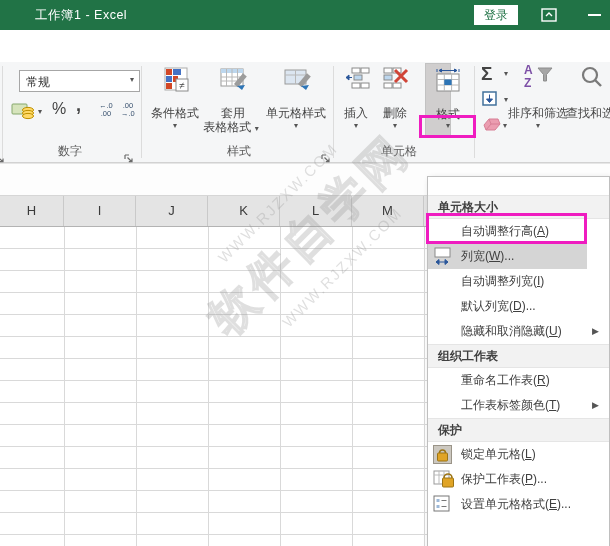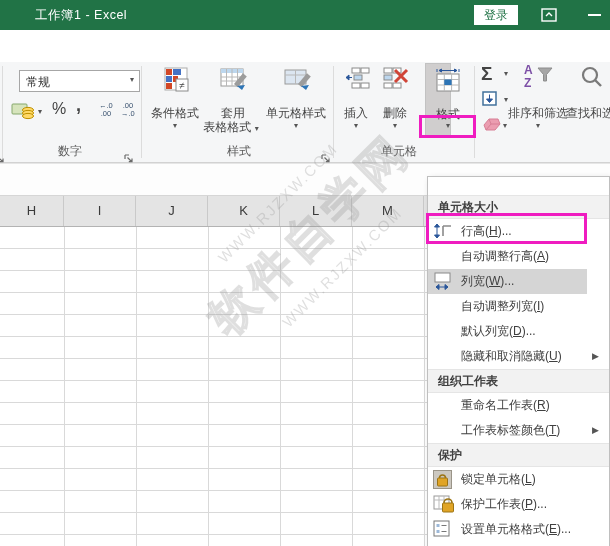--- a/index.html
+++ b/index.html
@@ -251,24 +251,20 @@
     </div>
 
   <div class="watermark">
     <div class="wm-url">WWW.RJZXW.COM</div>
     <div class="wm-name">软件自学网</div>
     <div class="wm-url">WWW.RJZXW.COM</div>
   </div>
 
   <div class="menu" id="menu">
       <div class="menu-header">单元格大小</div>
-      <div class="menu-item"><span class="mi"><svg width="20" height="18" viewBox="0 0 20 18">
-            <path d="M4 2 v14 M4 2 l-2.5 3 h5 z M4 16 l-2.5 -3 h5 z" stroke="#2b579a" fill="#2b579a" stroke-width="1"></path>
-            <path d="M10 4 h8 M10 4 v10" stroke="#8a8a8a" stroke-width="1.6" fill="none"></path>
-          </svg></span><span>行高(</span><span class="hotkey">H</span><span>)...</span></div>
       <div class="menu-item"><span>自动调整行高(</span><span class="hotkey">A</span><span>)</span></div>
       <div class="menu-item hover"><span class="mi"><svg width="22" height="19" viewBox="0 0 22 19">
             <rect x="2" y="1" width="15" height="9" fill="#fff" stroke="#8a8a8a"></rect>
             <path d="M3 15 h12 M3 15 l3 -2.5 v5 z M15 15 l-3 -2.5 v5 z" stroke="#2b579a" fill="#2b579a" stroke-width="1"></path>
           </svg></span><span>列宽(</span><span class="hotkey">W</span><span>)...</span></div>
       <div class="menu-item"><span>自动调整列宽(</span><span class="hotkey">I</span><span>)</span></div>
       <div class="menu-item"><span>默认列宽(</span><span class="hotkey">D</span><span>)...</span></div>
       <div class="menu-item"><span>隐藏和取消隐藏(</span><span class="hotkey">U</span><span>)</span><span class="submenu-arrow">▶</span></div>
       <div class="menu-header">组织工作表</div>
       <div class="menu-item"><span>重命名工作表(</span><span class="hotkey">R</span><span>)</span></div>

